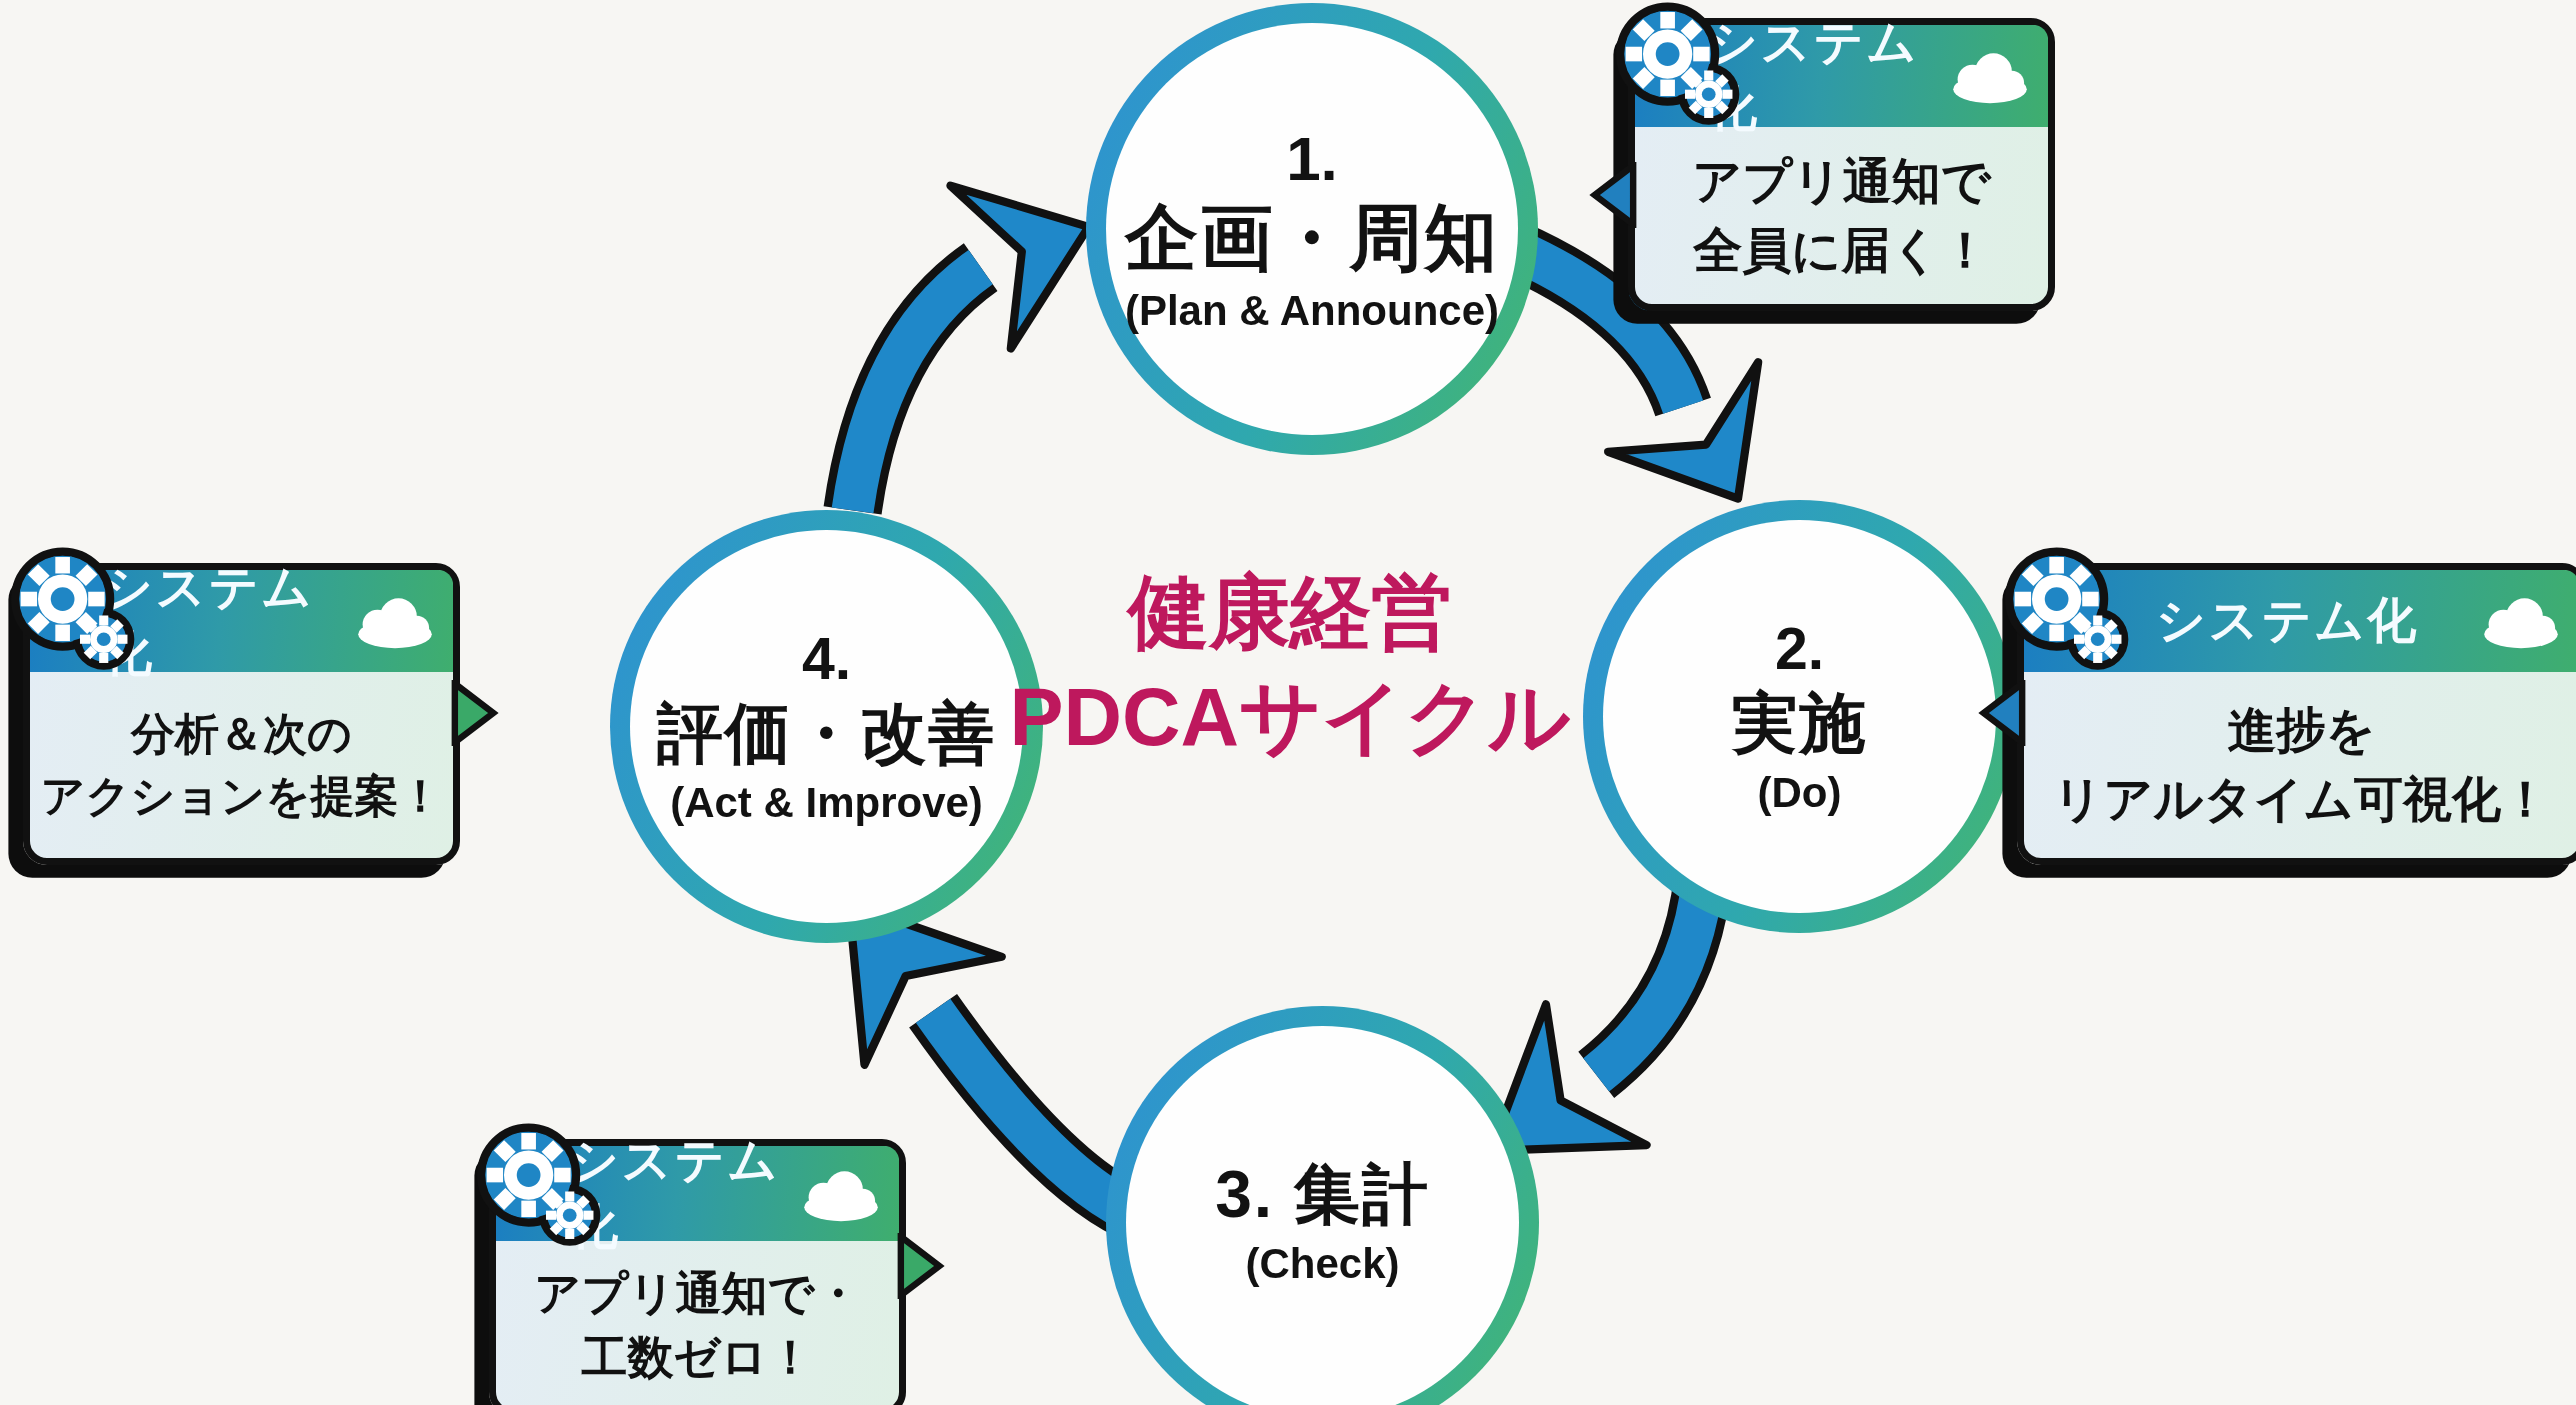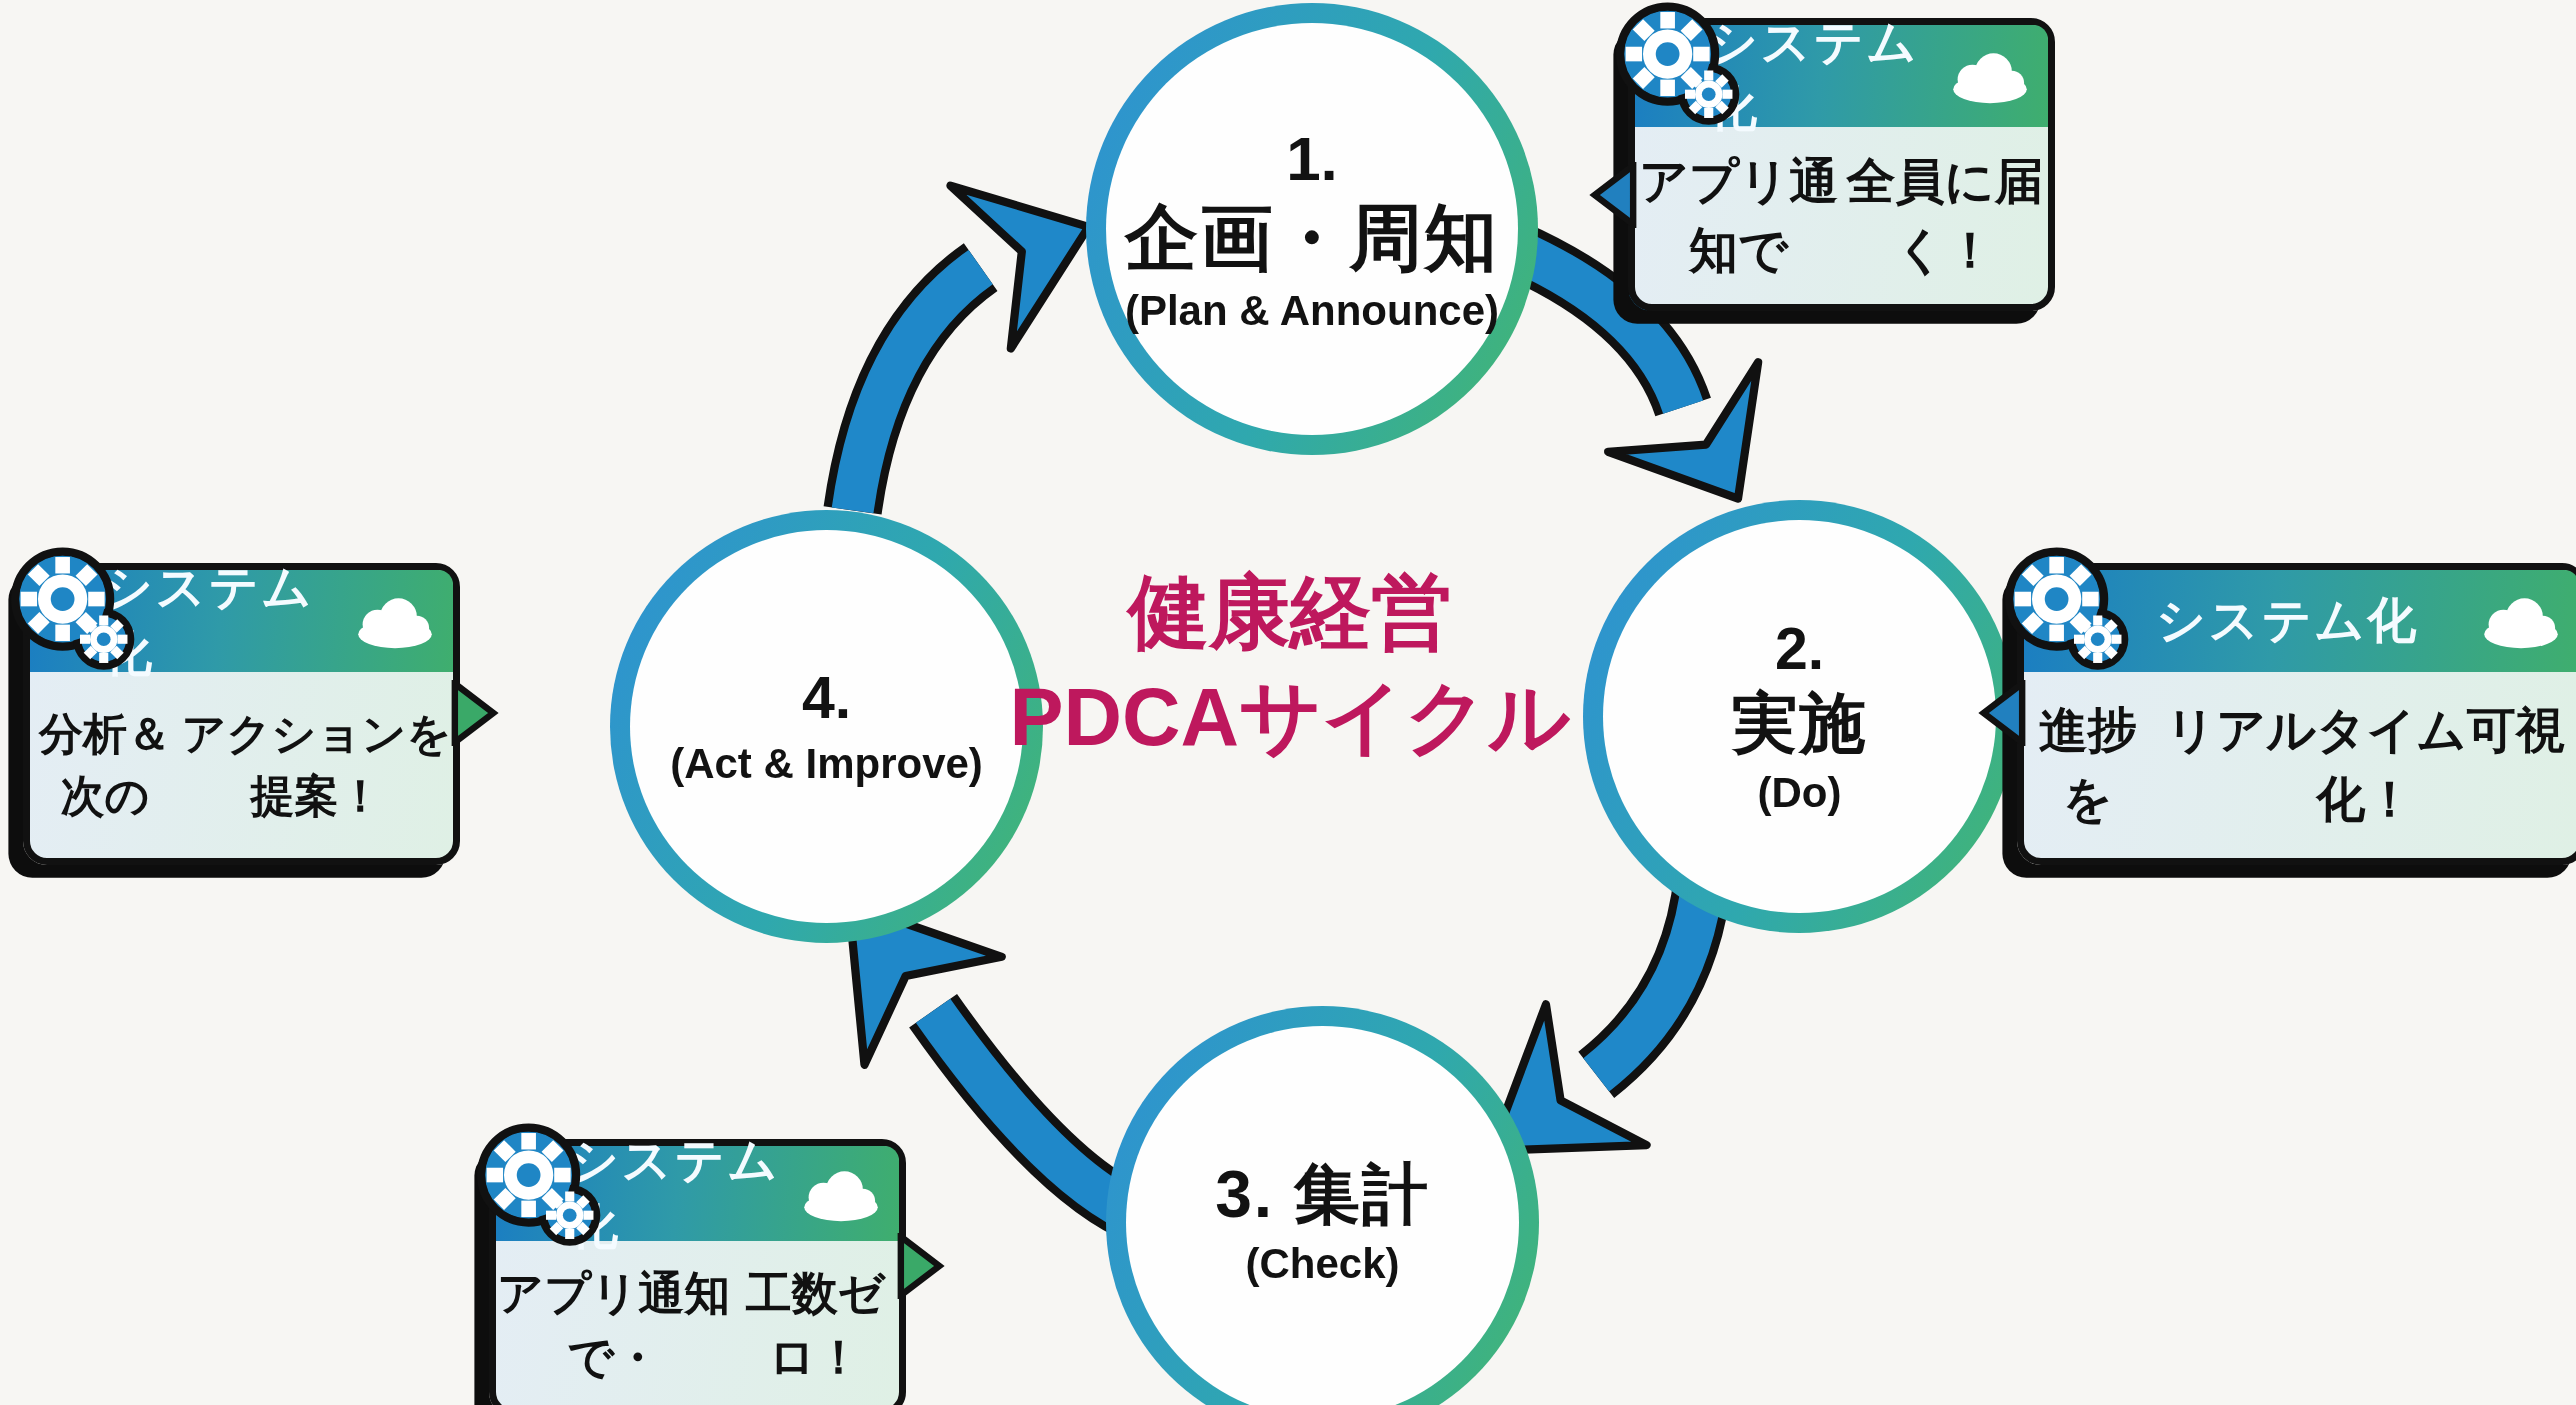--- a/index.html
+++ b/index.html
@@ -43,21 +43,21 @@
   }
   .callout-header{
     position:relative;flex:0 0 auto;height:102px;
     border-radius:14.6px 14.6px 0 0;
     background:linear-gradient(95deg,#1b7ec2,#2f9aa8 45%,#3fae6e);
     display:flex;align-items:center;justify-content:center;
     color:#f4fbff;font-size:49px;font-weight:700;letter-spacing:2.7px;
     padding-left:73px;padding-right:101px;
   }
   .callout-body{
-    flex:1;display:flex;flex-direction:row;align-items:center;justify-content:center;
+    flex:1;display:flex;flex-direction:column;align-items:center;justify-content:center;
     font-size:49px;font-weight:700;color:#111;line-height:1.4;text-align:center;
     border-radius:0 0 14.6px 14.6px;
   }
   .callout.small-body .callout-body{font-size:44px;}
   .gear{position:absolute;left:-24px;top:-24px;width:137px;height:128px;}
   .cloud{position:absolute;right:16.5px;top:50%;transform:translateY(-50%);width:84px;height:57px;}
   .tail{position:absolute;width:48px;height:66px;}
   .tail polygon{stroke:#111;stroke-width:7;}
   .tail-left{left:-46px;}
   .tail-left polygon{fill:#2180bf;}
@@ -145,20 +145,21 @@
     <div class="c-sub">(Do)</div>
   </div>
 
   <div class="circle" style="left:1106px;top:1006px;width:393px;height:393px;">
     <div class="c-label">3. 集計</div>
     <div class="c-sub">(Check)</div>
   </div>
 
   <div class="circle" style="left:610px;top:510px;width:393px;height:393px;">
     <div class="c-num">4.</div>
+    <div class="c-label">評価・改善</div>
     <div class="c-sub">(Act &amp; Improve)</div>
   </div>
 
   <div class="center-title">
     <div class="t1">健康経営</div>
     <div class="t2">PDCAサイクル</div>
   </div>
 
   <div class="callout" style="left:1628px;top:18.3px;width:413px;height:279px;">
     <div class="callout-header">

